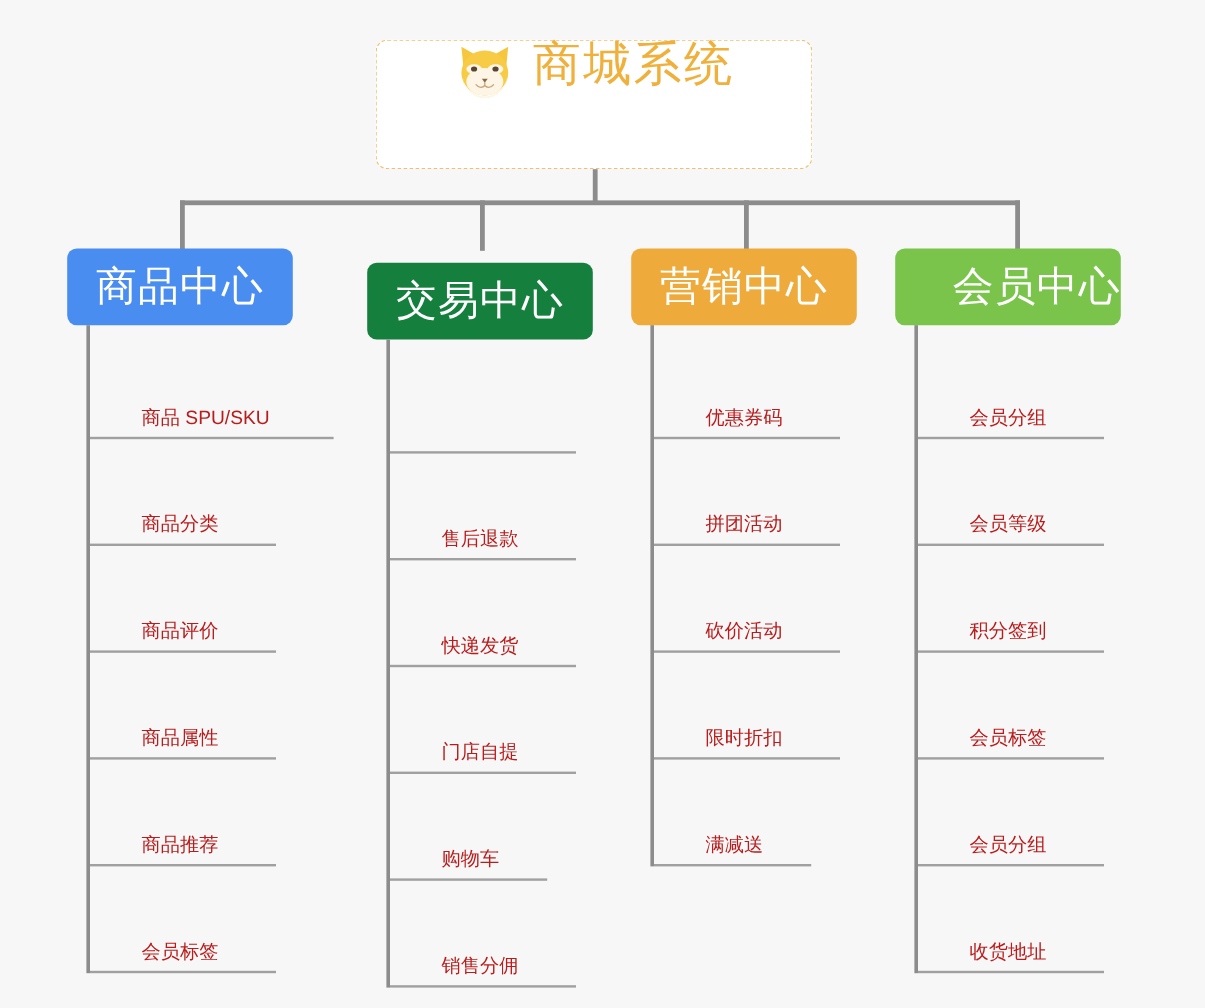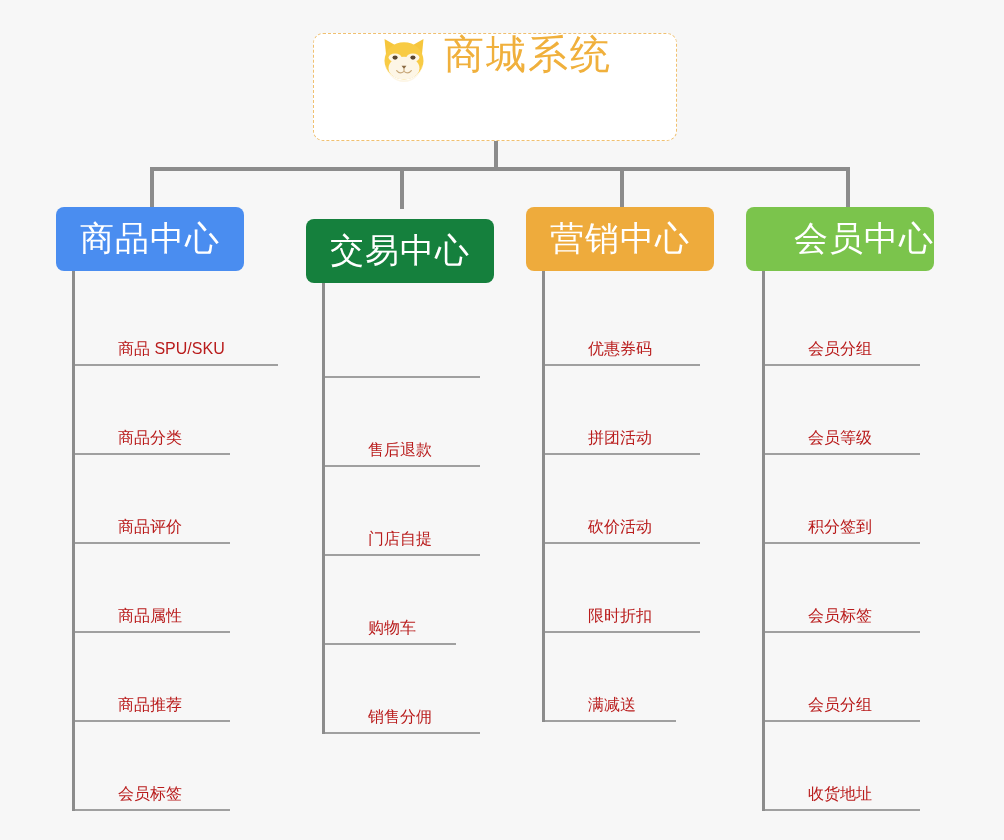--- a/index.html
+++ b/index.html
@@ -199,20 +199,24 @@
     <div class="leaf-list" style="border-left-color: rgb(140, 140, 140);">
       <div class="leaf-item">
         <div class="leaf-underline" style="width: 155px;"></div>
       </div>
       <div class="leaf-item">
         <div class="leaf-underline" style="width: 155px;"></div>
         <span class="leaf-label">售后退款</span>
       </div>
       <div class="leaf-item">
         <div class="leaf-underline" style="width: 155px;"></div>
+        <span class="leaf-label">快递发货</span>
+      </div>
+      <div class="leaf-item">
+        <div class="leaf-underline" style="width: 155px;"></div>
         <span class="leaf-label">门店自提</span>
       </div>
       <div class="leaf-item">
         <div class="leaf-underline" style="width: 131px;"></div>
         <span class="leaf-label">购物车</span>
       </div>
       <div class="leaf-item">
         <div class="leaf-underline" style="width: 155px;"></div>
         <span class="leaf-label">销售分佣</span>
       </div>

